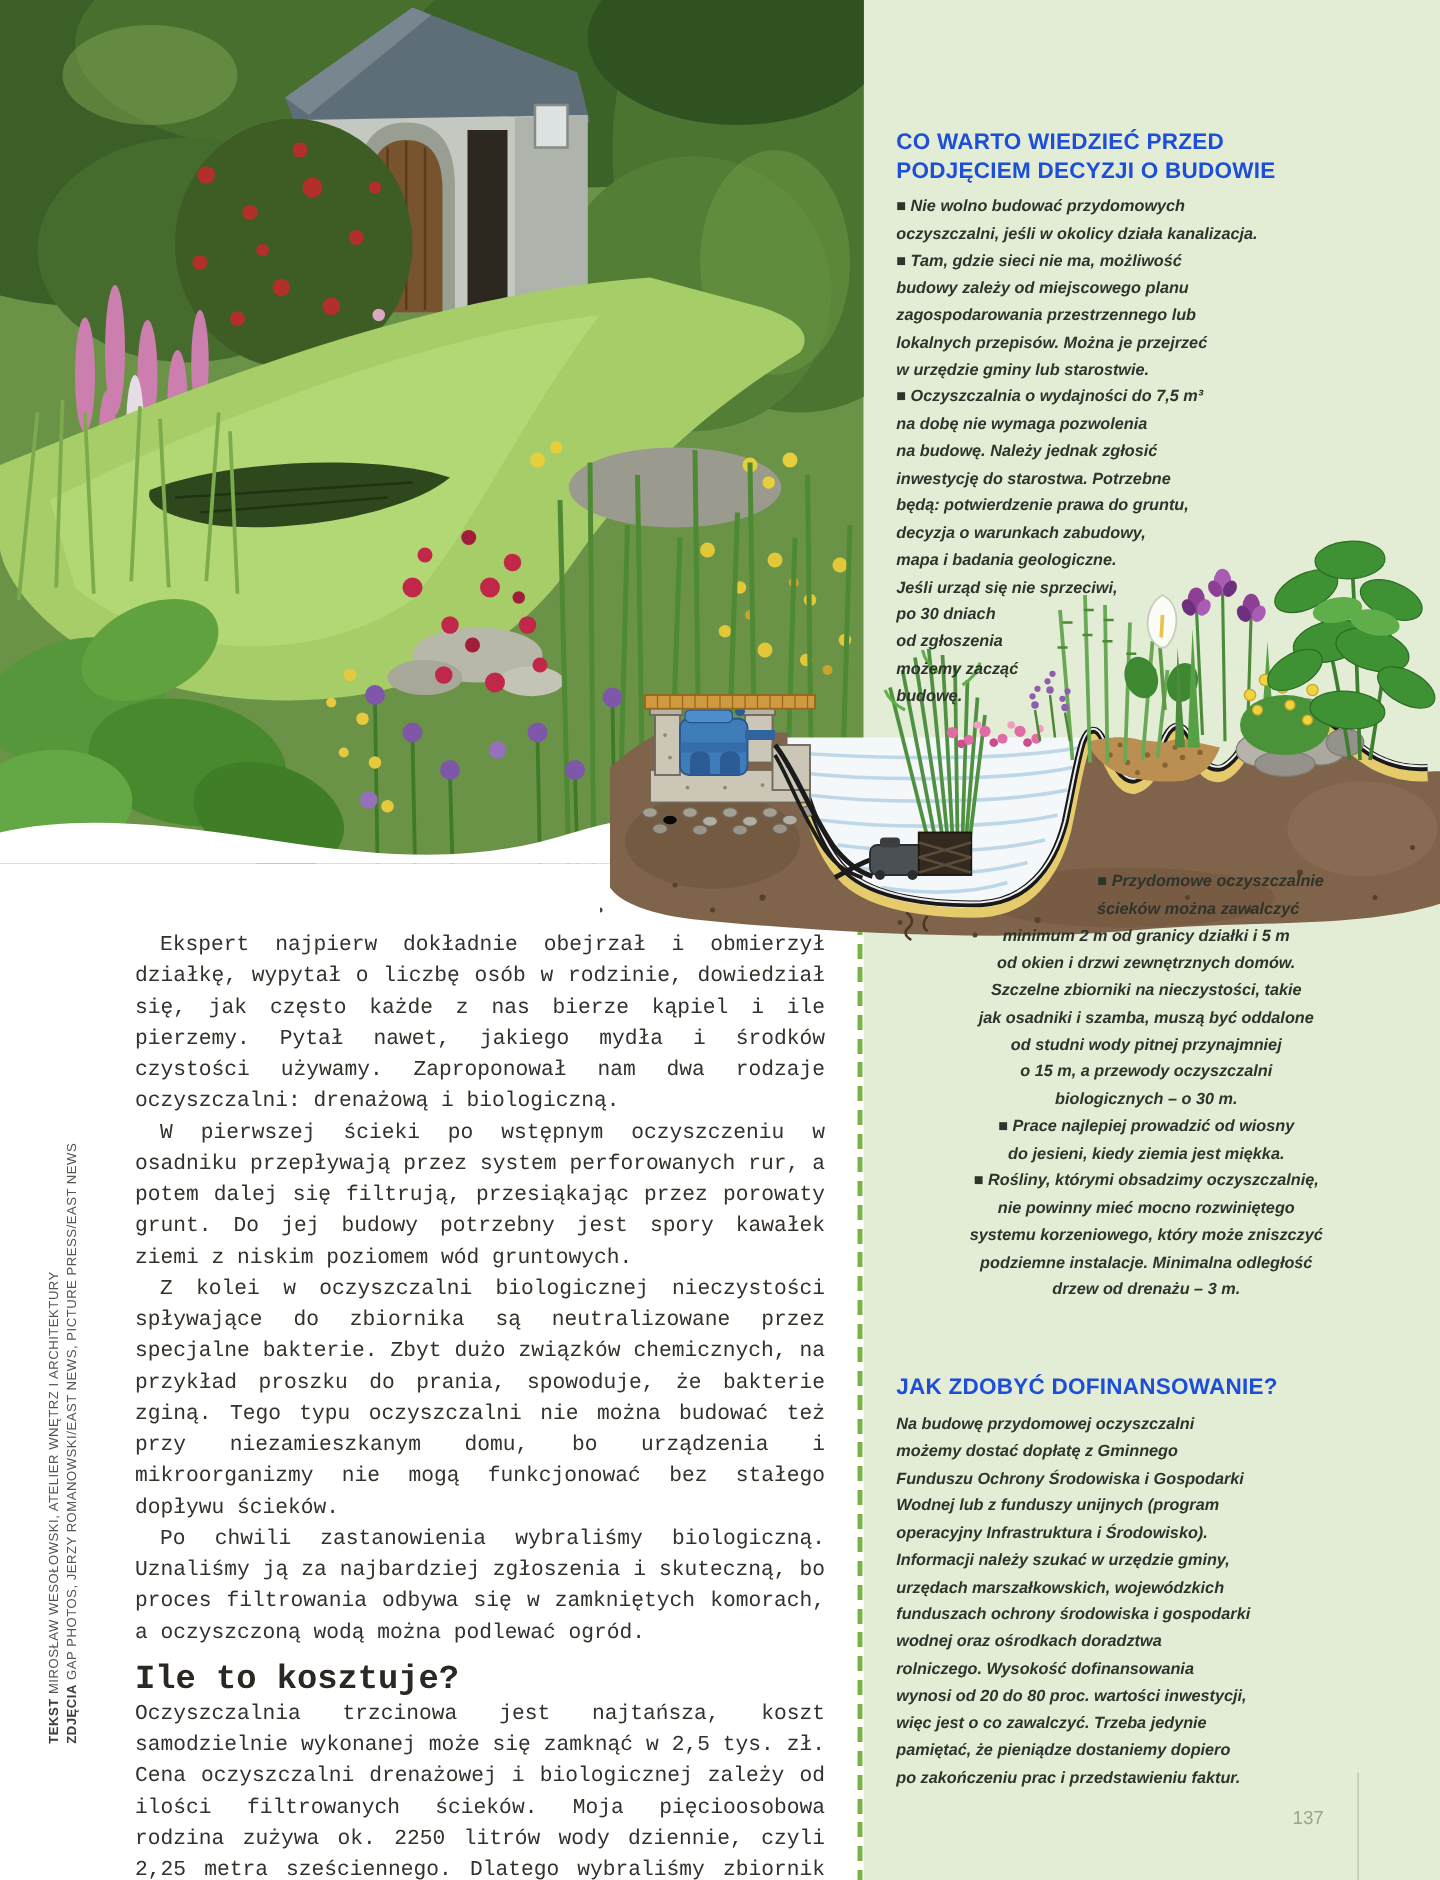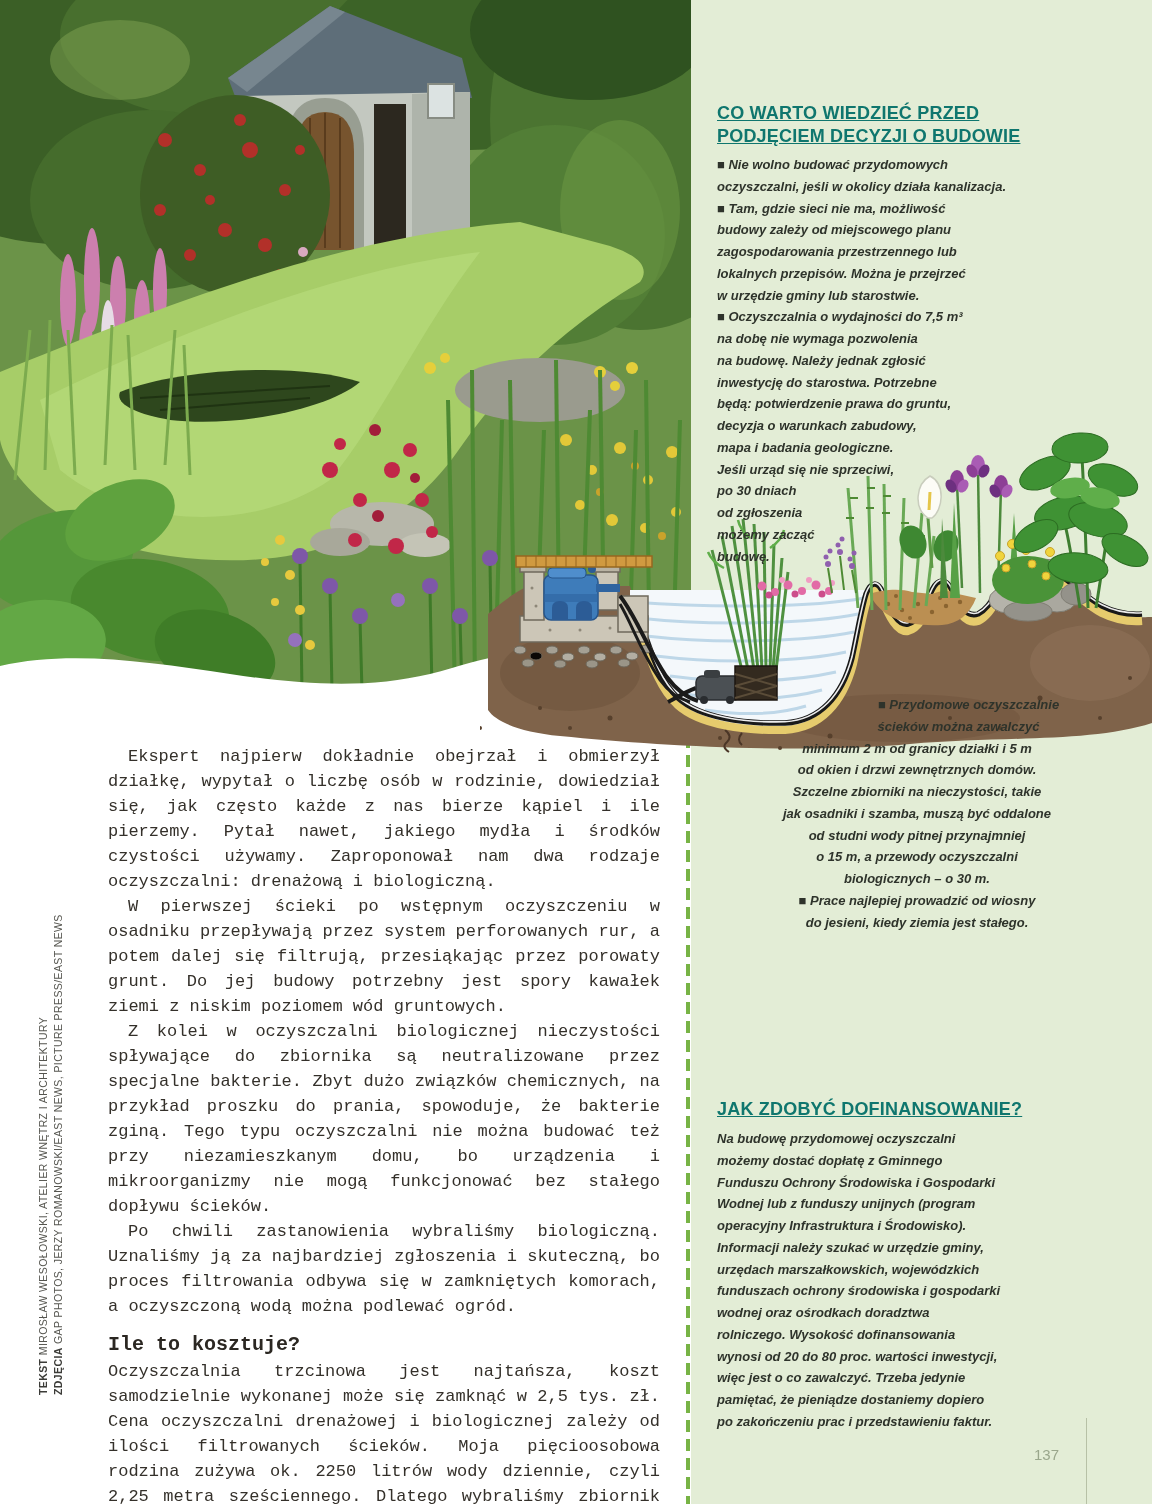--- a/index.html
+++ b/index.html
@@ -12,25 +12,25 @@
   .photo{left:0;top:0;width:691px;height:691px;z-index:1;}
   .photo svg{display:block;}
   .divider{left:686px;top:698px;width:4px;height:806px;z-index:2;
            background:repeating-linear-gradient(180deg,#77b345 0 12px,transparent 12px 19px);}
   .illustration{left:480px;top:418px;width:672px;height:340px;z-index:3;}
 
   .article{left:108px;top:744px;width:552px;z-index:4;color:#34302a;
            font-family:Liberation Mono, monospace;font-size:17px;line-height:25px;text-align:justify;}
   .article p{margin:0;text-indent:20px;}
   .article p.noindent{text-indent:0;}
-  .article h2{margin:13px 0 2px 0;font-size:20px;line-height:25px;color:#2b2722;text-indent:0;text-align:left;}
+  .article h2{margin:13px 0 2px 0;font-size:27px;line-height:25px;color:#2b2722;text-indent:0;text-align:left;}
 
   .infobox{left:717px;width:352px;z-index:4;color:#2e332b;}
   .ib-title{margin:0 0 6px 0;font-size:18px;line-height:23px;font-weight:700;
-            letter-spacing:.2px;color:#0f766e;text-decoration:underline;}
+            letter-spacing:.2px;color:#1d4ed8;}
   .ib-item{margin:0;font-size:13px;line-height:21.75px;font-style:italic;font-weight:600;}
   .lead1{margin-left:103px;}
   .lead2{margin-left:83px;}
   .infobox1{top:102px;}
   .infobox2{top:694px;width:400px;text-align:center;}
   .infobox3{top:1054px;margin-top:44px;}
   .infobox3 .ib-title{margin-bottom:7px;}
 
   .credits{left:36px;top:935px;width:40px;height:460px;z-index:4;}
   .credits-inner{width:460px;height:40px;transform:rotate(-90deg) translateX(-460px);
@@ -509,21 +509,26 @@
   <p class="ib-item lead1">■ Przydomowe oczyszczalnie</p>
   <p class="ib-item lead2">ścieków można zawalczyć</p>
   <p class="ib-item pre">minimum 2 m od granicy działki i 5 m
 od okien i drzwi zewnętrznych domów.
 Szczelne zbiorniki na nieczystości, takie
 jak osadniki i szamba, muszą być oddalone
 od studni wody pitnej przynajmniej
 o 15 m, a przewody oczyszczalni
 biologicznych – o 30 m.</p>
   <p class="ib-item pre">■ Prace najlepiej prowadzić od wiosny
-do jesieni, kiedy ziemia jest stałego.</p>
+do jesieni, kiedy ziemia jest miękka.</p>
+  <p class="ib-item pre">■ Rośliny, którymi obsadzimy oczyszczalnię,
+nie powinny mieć mocno rozwiniętego
+systemu korzeniowego, który może zniszczyć
+podziemne instalacje. Minimalna odległość
+drzew od drenażu – 3 m.</p>
 </aside>
 
 <aside class="abs infobox infobox3">
   <h3 class="ib-title">JAK ZDOBYĆ DOFINANSOWANIE?</h3>
   <p class="ib-item pre">Na budowę przydomowej oczyszczalni
 możemy dostać dopłatę z Gminnego
 Funduszu Ochrony Środowiska i Gospodarki
 Wodnej lub z funduszy unijnych (program
 operacyjny Infrastruktura i Środowisko).
 Informacji należy szukać w urzędzie gminy,

